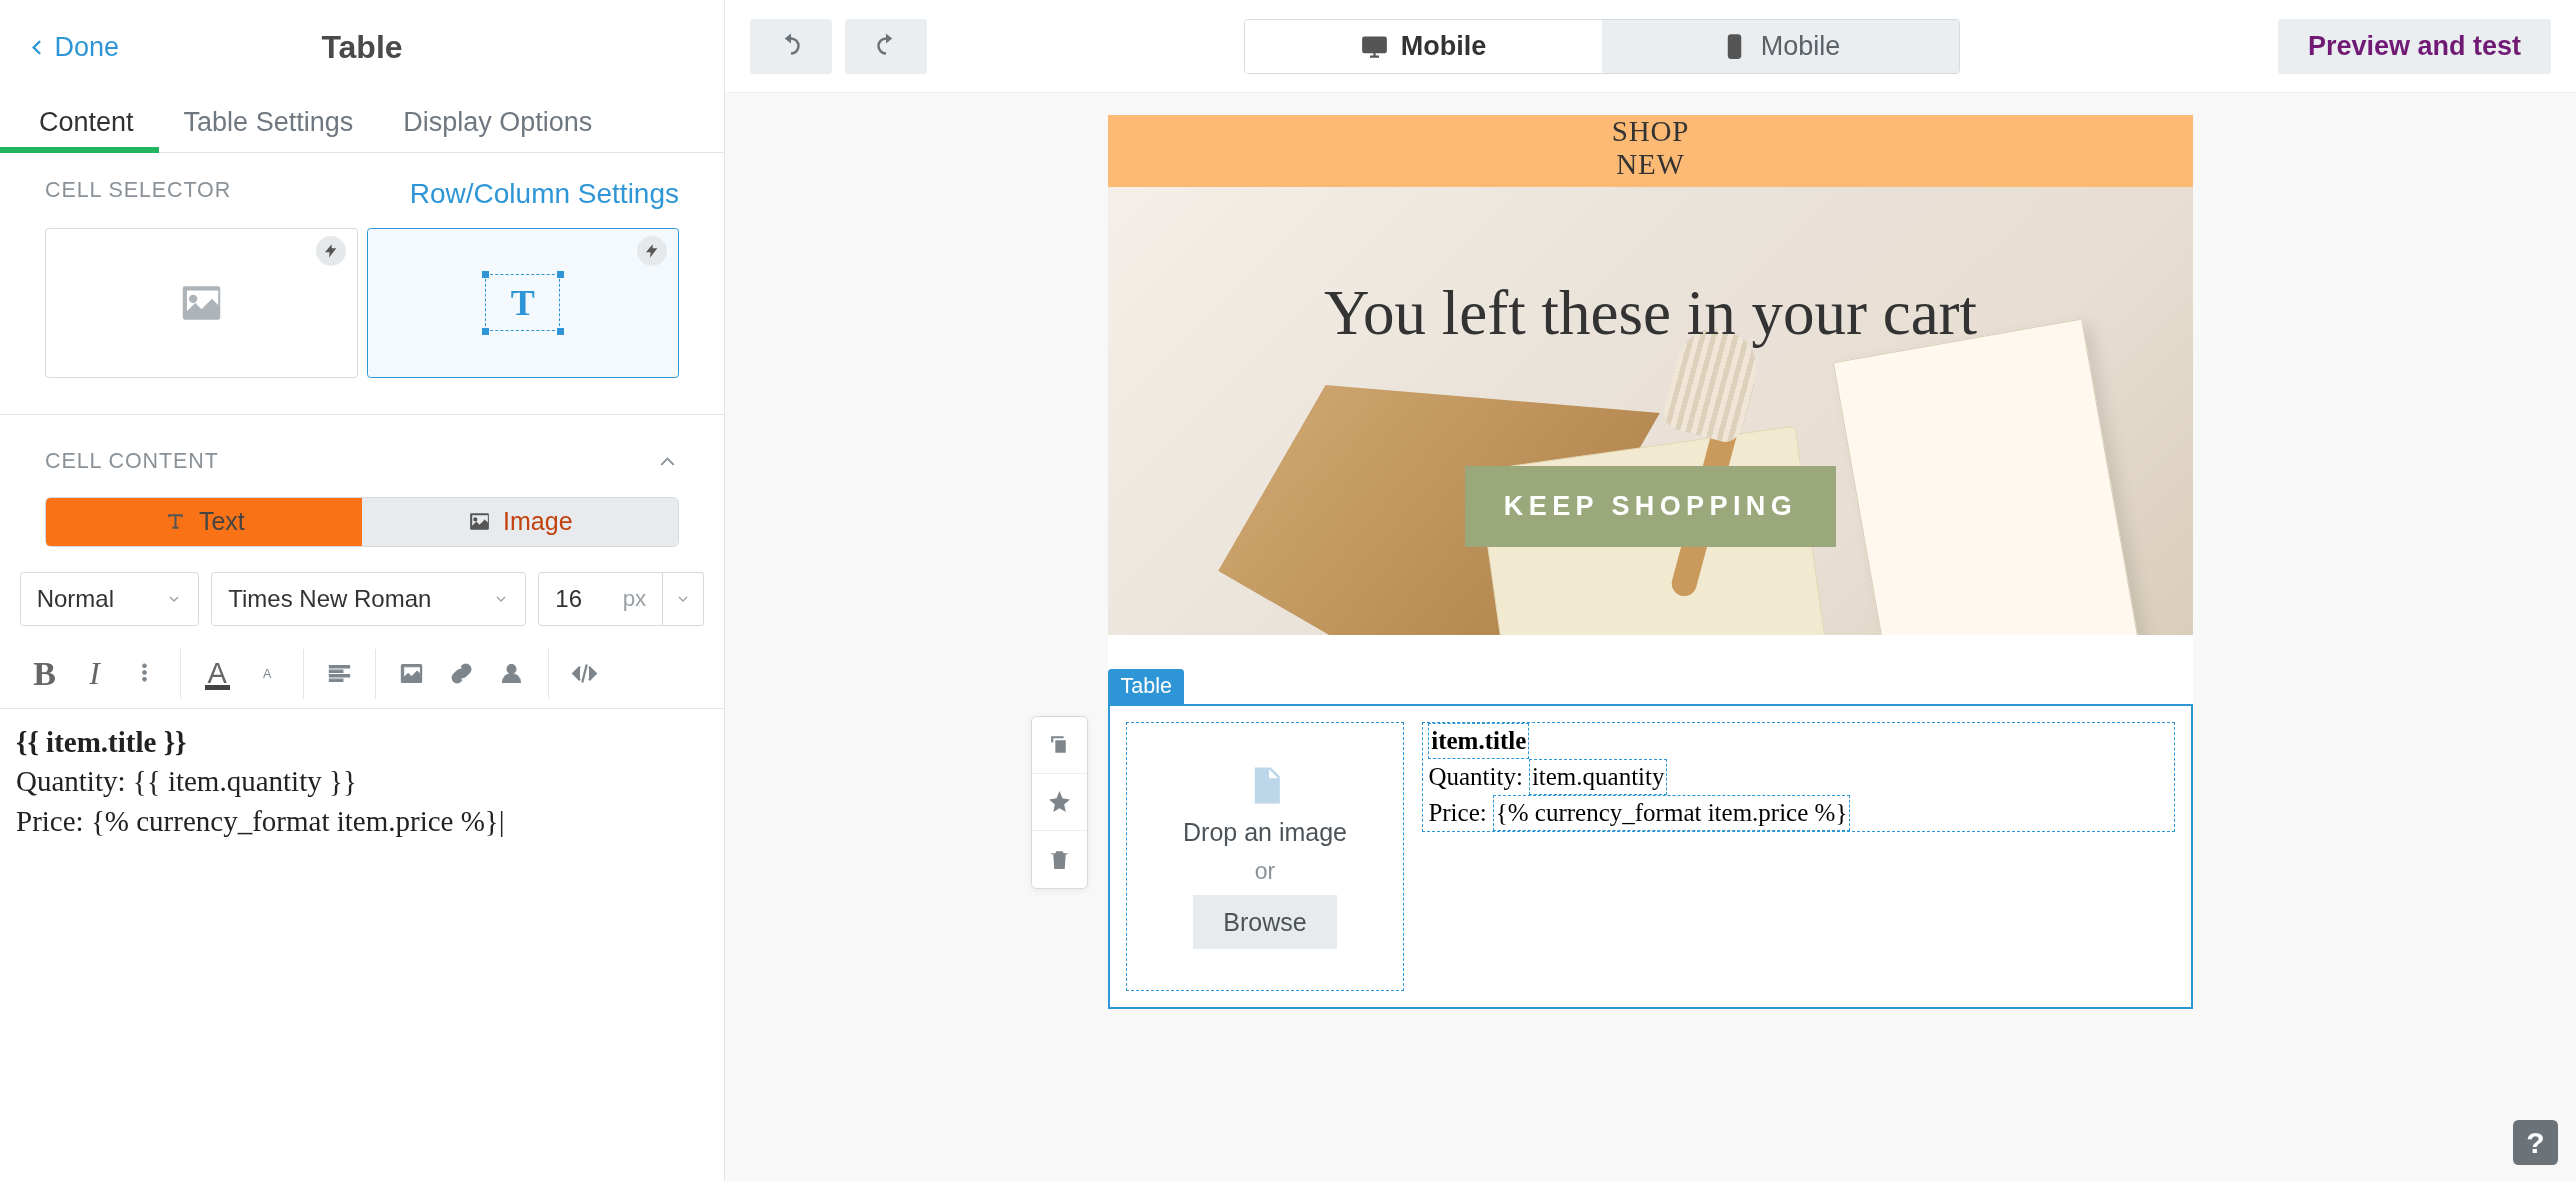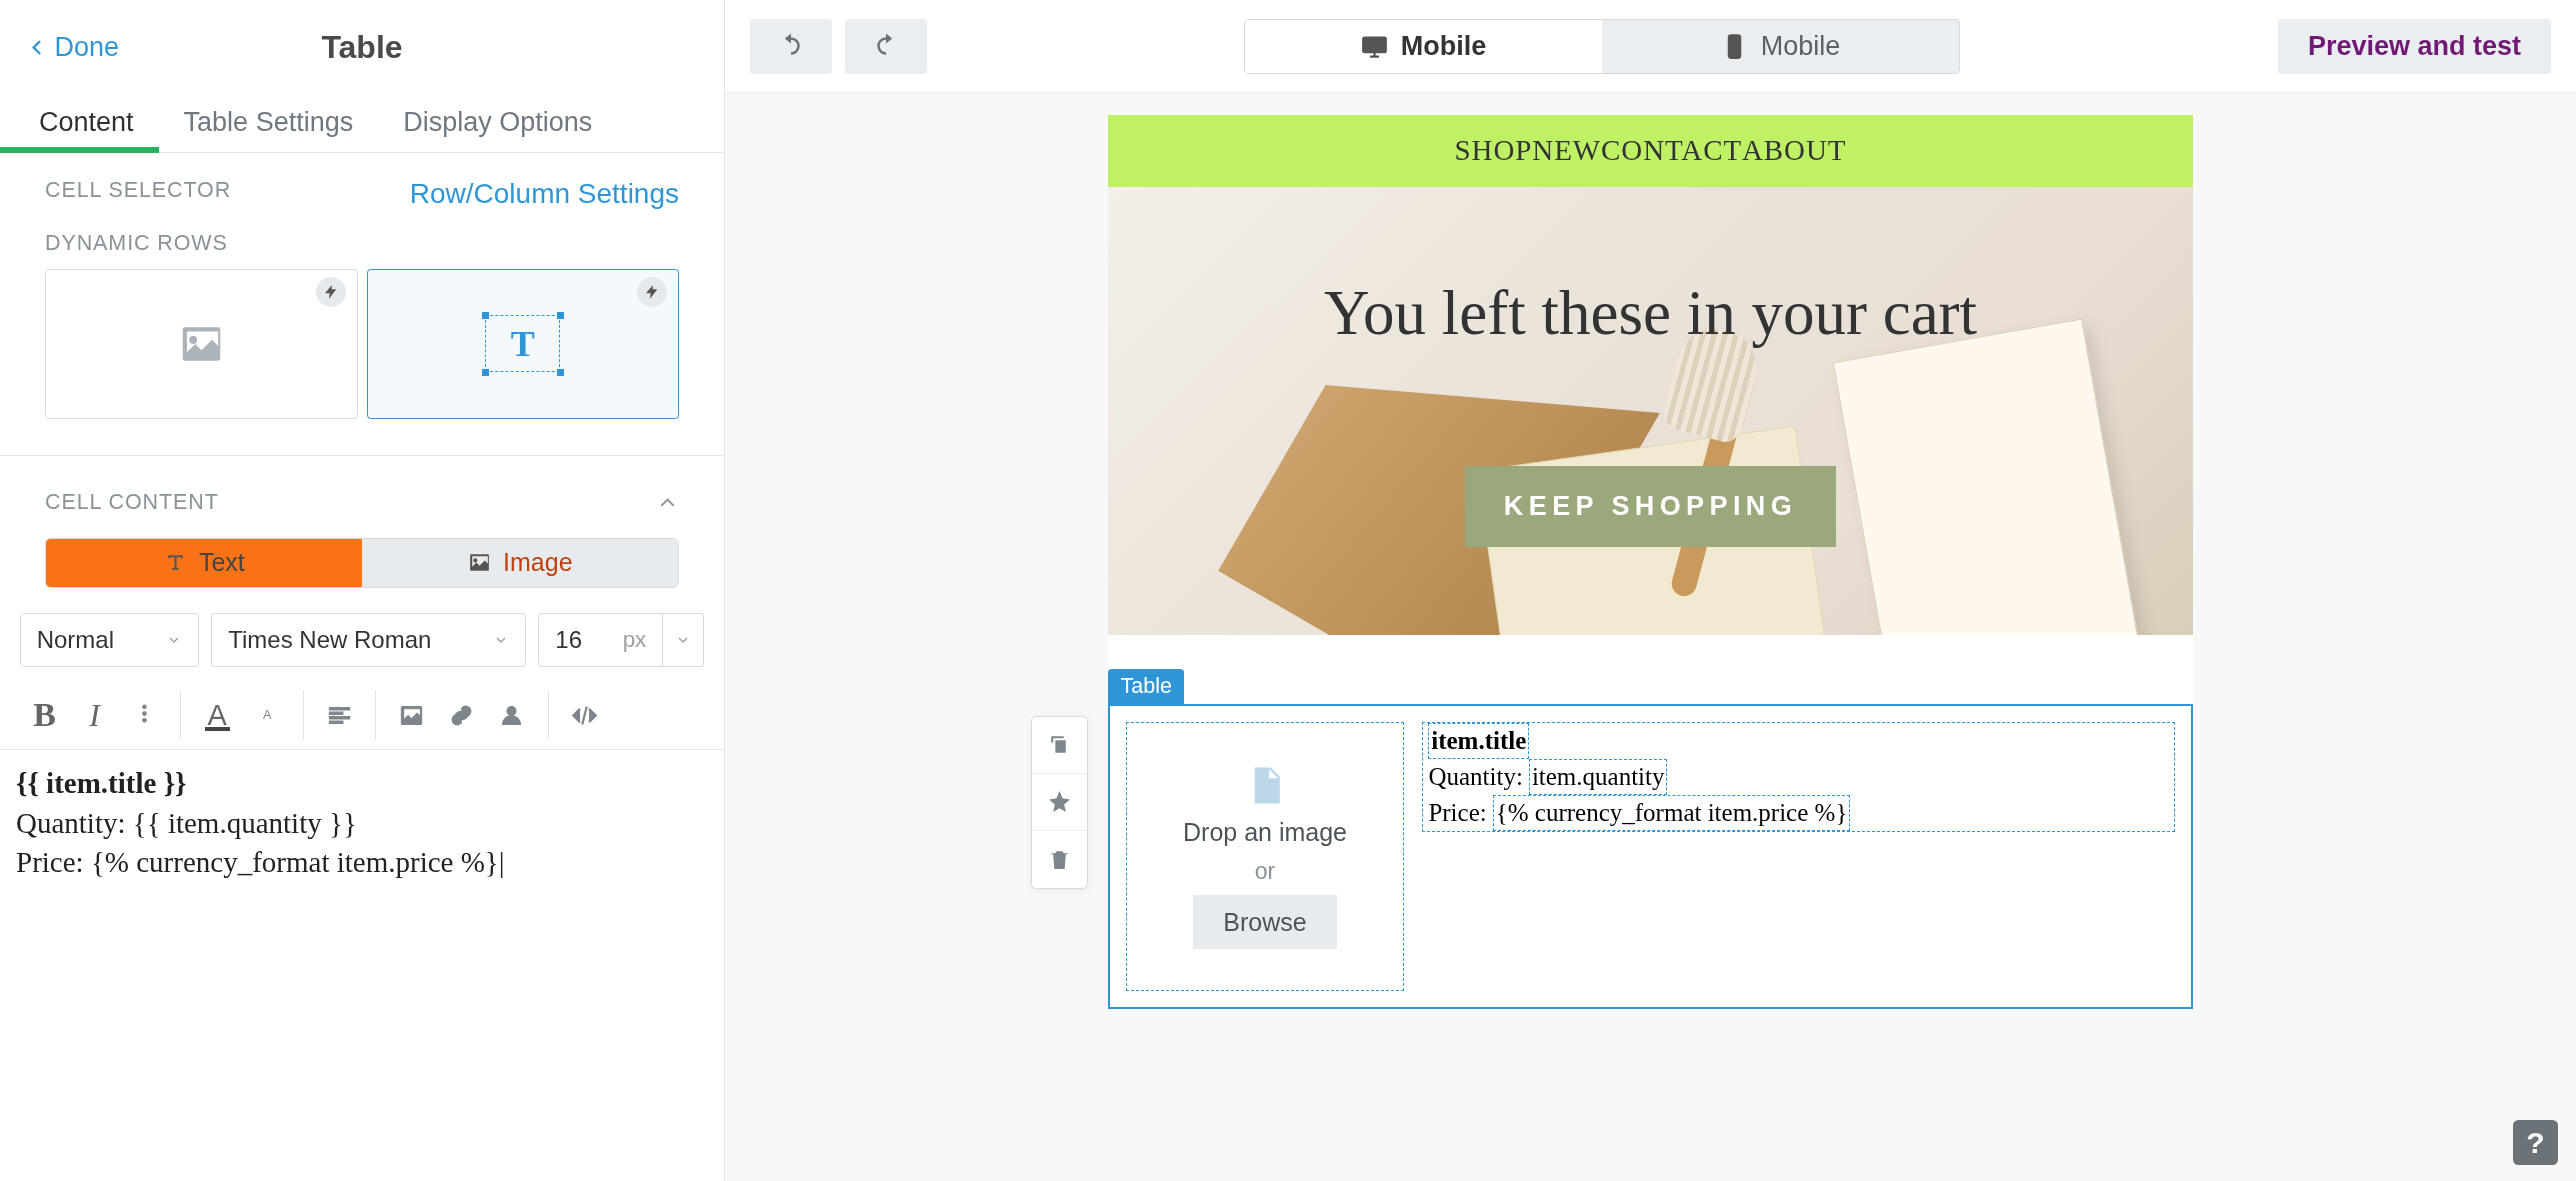--- a/index.html
+++ b/index.html
@@ -239,23 +239,24 @@
     height:55px; padding: 0 30px; background:#ebeef0; border-radius:3.6px;
     display:flex; align-items:center; font-size:27px; font-weight:600; color:#701a75; cursor:pointer;
   }
 
   .email {
     width: 1085px;
     margin: 21.5px auto 0 auto;
     background:#fff;
   }
   .email-nav {
-    background:#bef264;
-    display:flex; justify-content:center; align-items:center;
+    background:#fdba74;
+    display:flex; justify-content:flex-start; align-items:center;
     height: 72px;
+    flex-direction: column;
   }
   .email-nav span{ font-family:"Times New Roman",serif; font-size:29px; letter-spacing:0.9px; }
   .hero {
     height: 448px;
     background:
       linear-gradient(135deg, #f4efe8 0%, #eae3da 40%, #e8ded3 70%, #d9ceba 100%);
     position:relative;
     display:flex; flex-direction:column; align-items:center; justify-content:flex-start;
     padding-top: 90px;
     overflow: hidden;
@@ -387,23 +388,20 @@
     <div class="tab active">Content</div>
     <div class="tab">Table Settings</div>
     <div class="tab">Display Options</div>
   </div>
 
   <div class="section">
     <span class="section-head">CELL SELECTOR</span>
     <span class="link-right">Row/Column Settings</span>
   </div>
 
-  <div class="section" style="padding-top:3.6px; padding-bottom:12.5px;">
-    <span class="section-head">DYNAMIC ROWS</span>
-  </div>
 
   <div class="dynamic-rows">
     <div class="row-card">
       <span class="bolt">
         <svg viewBox="0 0 24 24">
             <path d="M13 2L3 14h7l-1 8 11-14h-7l0-6z"></path>
           </svg>
       </span>
       <svg class="img-glyph" viewBox="0 0 24 24">
         <path d="M4 4h16a1 1 0 011 1v14a1 1 0 01-1 1H4a1 1 0 01-1-1V5a1 1 0 011-1zm1 2v10l4-4 3 3 5-5 3 3V6H5zm3 2a2 2 0 110 4 2 2 0 010-4z"></path>

